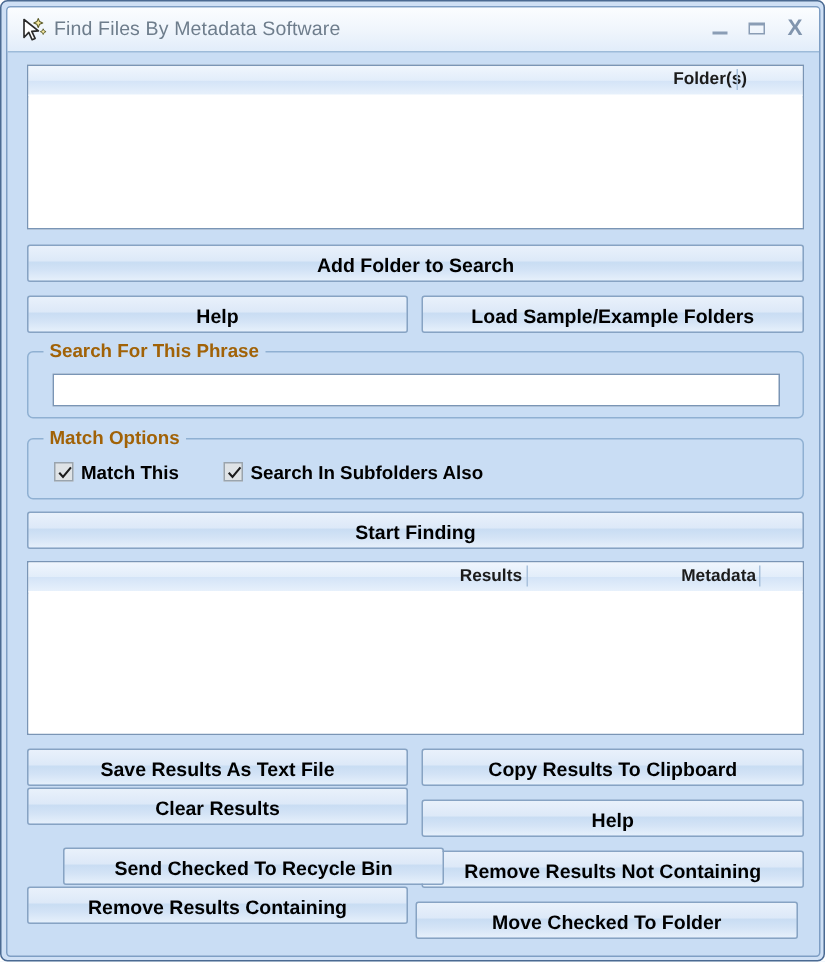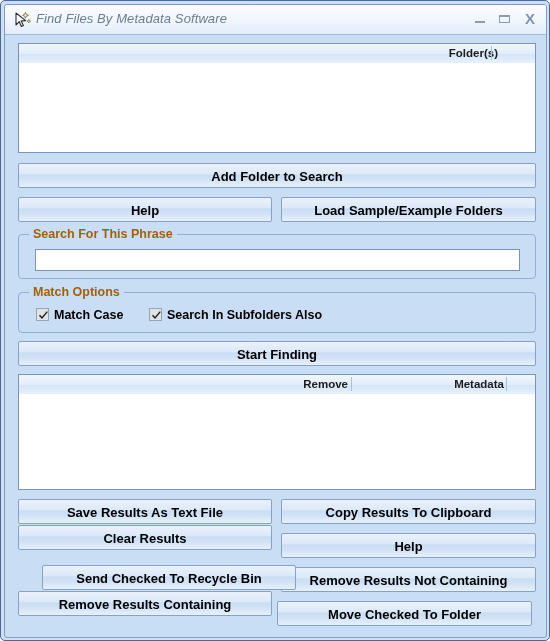--- a/index.html
+++ b/index.html
@@ -50,21 +50,20 @@
     left: 7px; top: 5px;
     width: 20px; height: 20px;
   }
   #title-text {
     position: absolute;
     left: 31px; top: 6px;
     font-size: 13px;
     color: #6e7d8c;
     letter-spacing: .1px;
     white-space: nowrap;
-    font-style: italic;
   }
   .win-btn {
     position: absolute;
     top: 4px;
     width: 22px; height: 20px;
     color: #7f93ad;
     font-size: 13px;
     text-align: center;
     line-height: 20px;
   }
@@ -252,40 +251,40 @@
 
     <div class="groupbox" style="left:13px; top:287px; width:518px; height:41px;">
       <div class="group-label">Match Options</div>
 
       <div class="cbwrap" style="left:17px; top:14px;">
         <div class="cbbox">
           <svg width="11" height="11" viewBox="0 0 11 11">
             <path d="M1.5 5.2 L4 8 L9.3 1.6" fill="none" stroke="#1d1d1d" stroke-width="1.4"></path>
           </svg>
         </div>
-        <div class="cblabel">Match Case</div>
+        <div class="cblabel">Match This</div>
       </div>
 
       <div class="cbwrap" style="left:130px; top:14px;">
         <div class="cbbox">
           <svg width="11" height="11" viewBox="0 0 11 11">
             <path d="M1.5 5.2 L4 8 L9.3 1.6" fill="none" stroke="#1d1d1d" stroke-width="1.4"></path>
           </svg>
         </div>
         <div class="cblabel">Search In Subfolders Also</div>
       </div>
     </div>
 
     <div class="btn" style="left:13px; top:336px; width:518px; height:25px; line-height:25px;">
       <span>Start Finding</span>
     </div>
 
     <div class="listview" style="left:13px; top:369px; width:518px; height:116px;">
       <div class="lv-header">
-        <div class="lv-col" style="left:9px; width:320px;">Remove</div>
+        <div class="lv-col" style="left:9px; width:320px;">Results</div>
         <div class="lv-divider" style="left:332px;"></div>
         <div class="lv-col" style="left:340px; width:145px;">Metadata</div>
         <div class="lv-divider" style="left:487px;"></div>
       </div>
       <div class="lv-body"></div>
     </div>
 
     <div class="btn" style="left:13px; top:494px; width:254px; height:25px; line-height:25px;">
       <span>Save Results As Text File</span>
     </div>

